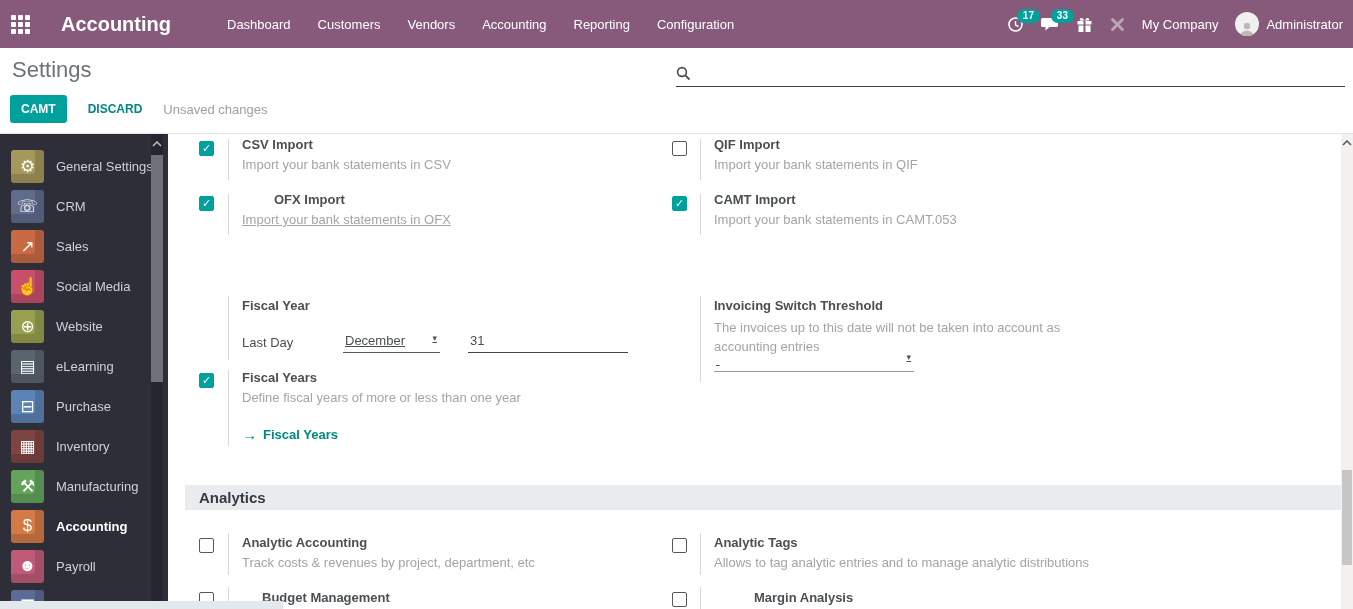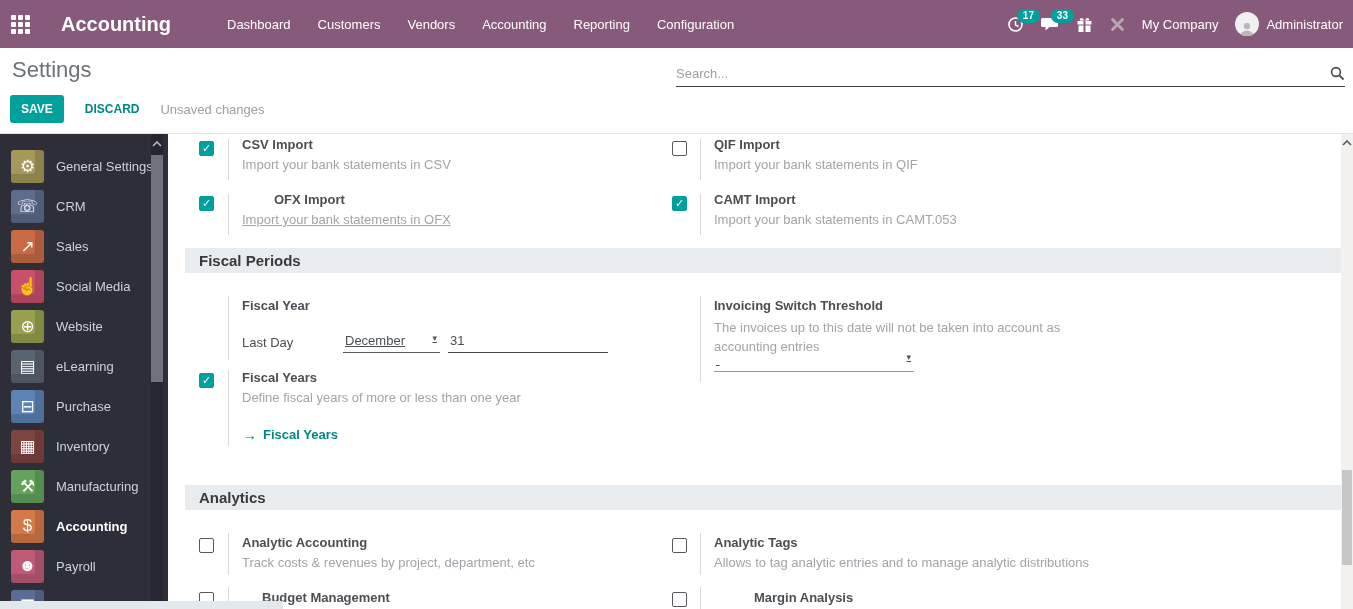--- a/index.html
+++ b/index.html
@@ -67,21 +67,21 @@
   .vsep { position:absolute; width:1px; background:#d8d8d8; }
   .s-label { position:absolute; font-size:13px; font-weight:bold; color:#4a4f54; white-space:nowrap; }
   .s-plain { position:absolute; font-size:13px; color:#4a4f54; white-space:nowrap; }
   .s-desc { position:absolute; font-size:13px; color:#a0a5aa; white-space:nowrap; }
   .s-desc.wrap { white-space:normal; width:365px; line-height:19px; }
   .u-select { position:absolute; border-bottom:1px solid #5a5a5a; font-size:13px; color:#4a4f54;
               display:flex; align-items:flex-start; justify-content:space-between; padding:0 3px 4px 2px;
               cursor:pointer;text-decoration:underline; }
   .caret { font-size:9px; color:#555; }
   .u-input { position:absolute; border:none; border-bottom:1px solid #444; font-size:13px; color:#4a4f54;
-             outline:none; font-family:inherit; padding:0 0 4px 2px; background:transparent; }
+             outline:none; font-family:inherit; padding:0 0 4px 2px; background:transparent;margin-left:20px; }
   .link { position:absolute; color:#008784; font-weight:bold; font-size:13px; display:flex; gap:6px;
           align-items:center; cursor:pointer; }
   .link .arr { font-size:15px; }
 
   
   .main-scroll { position:absolute; left:1341px; top:134px; width:12px; height:475px; background:#F2F1F0; }
   .main-thumb { position:absolute; left:1px; top:336px; width:10px; height:95px; background:#C6C6C6; cursor:pointer; }
   .main-scroll svg { position:absolute; left:1px; top:6px; }
   .h-scroll { position:absolute; left:0; top:601px; width:283px; height:8px; background:#E2E8EC; z-index:5; }
 </style>
@@ -146,28 +146,27 @@
           </svg>
         </div>
         <span>Administrator</span>
       </div>
     </div>
   </div>
 
   <div class="control-panel">
     <div class="page-title">Settings</div>
     <div class="search-box">
-      <input type="text" placeholder="Search..." style="">
       <svg width="15" height="15" viewBox="0 0 15 15">
         <circle cx="6" cy="6" r="4.4" fill="none" stroke="#4a4a4a" stroke-width="1.6"></circle>
         <line x1="9.4" y1="9.4" x2="13.5" y2="13.5" stroke="#4a4a4a" stroke-width="1.8"></line>
       </svg>
     </div>
     <div class="btn-row">
-      <button class="save-btn">SAVE</button>
+      <button class="save-btn">CAMT</button>
       <button class="discard-btn">DISCARD</button>
       <span class="status-text">Unsaved changes</span>
     </div>
   </div>
 
   <div class="sidebar">
     <div class="side-list">
       <div class="side-item">
         <div class="side-icon" style="background-color: rgb(165, 152, 90);">⚙</div>
         <span class="side-label">General Settings</span>
@@ -240,23 +239,20 @@
     <div class="cb checked" style="left:31px; top:62px;"></div>
     <div class="vsep" style="left:60px; top:60px; height:41px;"></div>
     <div class="s-label" style="left:74px; top:58px;margin-left:32px;">OFX Import</div>
     <div class="s-desc" style="left:74px; top:78px;text-decoration:underline;">Import your bank statements in OFX</div>
 
     <div class="cb checked" style="left:504px; top:62px;"></div>
     <div class="vsep" style="left:532px; top:60px; height:41px;"></div>
     <div class="s-label" style="left:546px; top:58px;">CAMT Import</div>
     <div class="s-desc" style="left:546px; top:78px;">Import your bank statements in CAMT.053</div>
 
-    <div class="sec-bar" style="top:114px;">
-      <span>Fiscal Periods</span>
-    </div>
 
     <div class="vsep" style="left:60px; top:162px; height:64px;"></div>
     <div class="s-label" style="left:74px; top:164px;">Fiscal Year</div>
     <div class="s-plain" style="left:74px; top:201px;">Last Day</div>
     <div class="u-select" style="left:175px; top:199px; width:97px;">
       <span>December</span>
       <span class="caret">▾</span>
     </div>
     <input class="u-input" style="left: 280px; top: 199px; width: 160px;" value="31">
 

